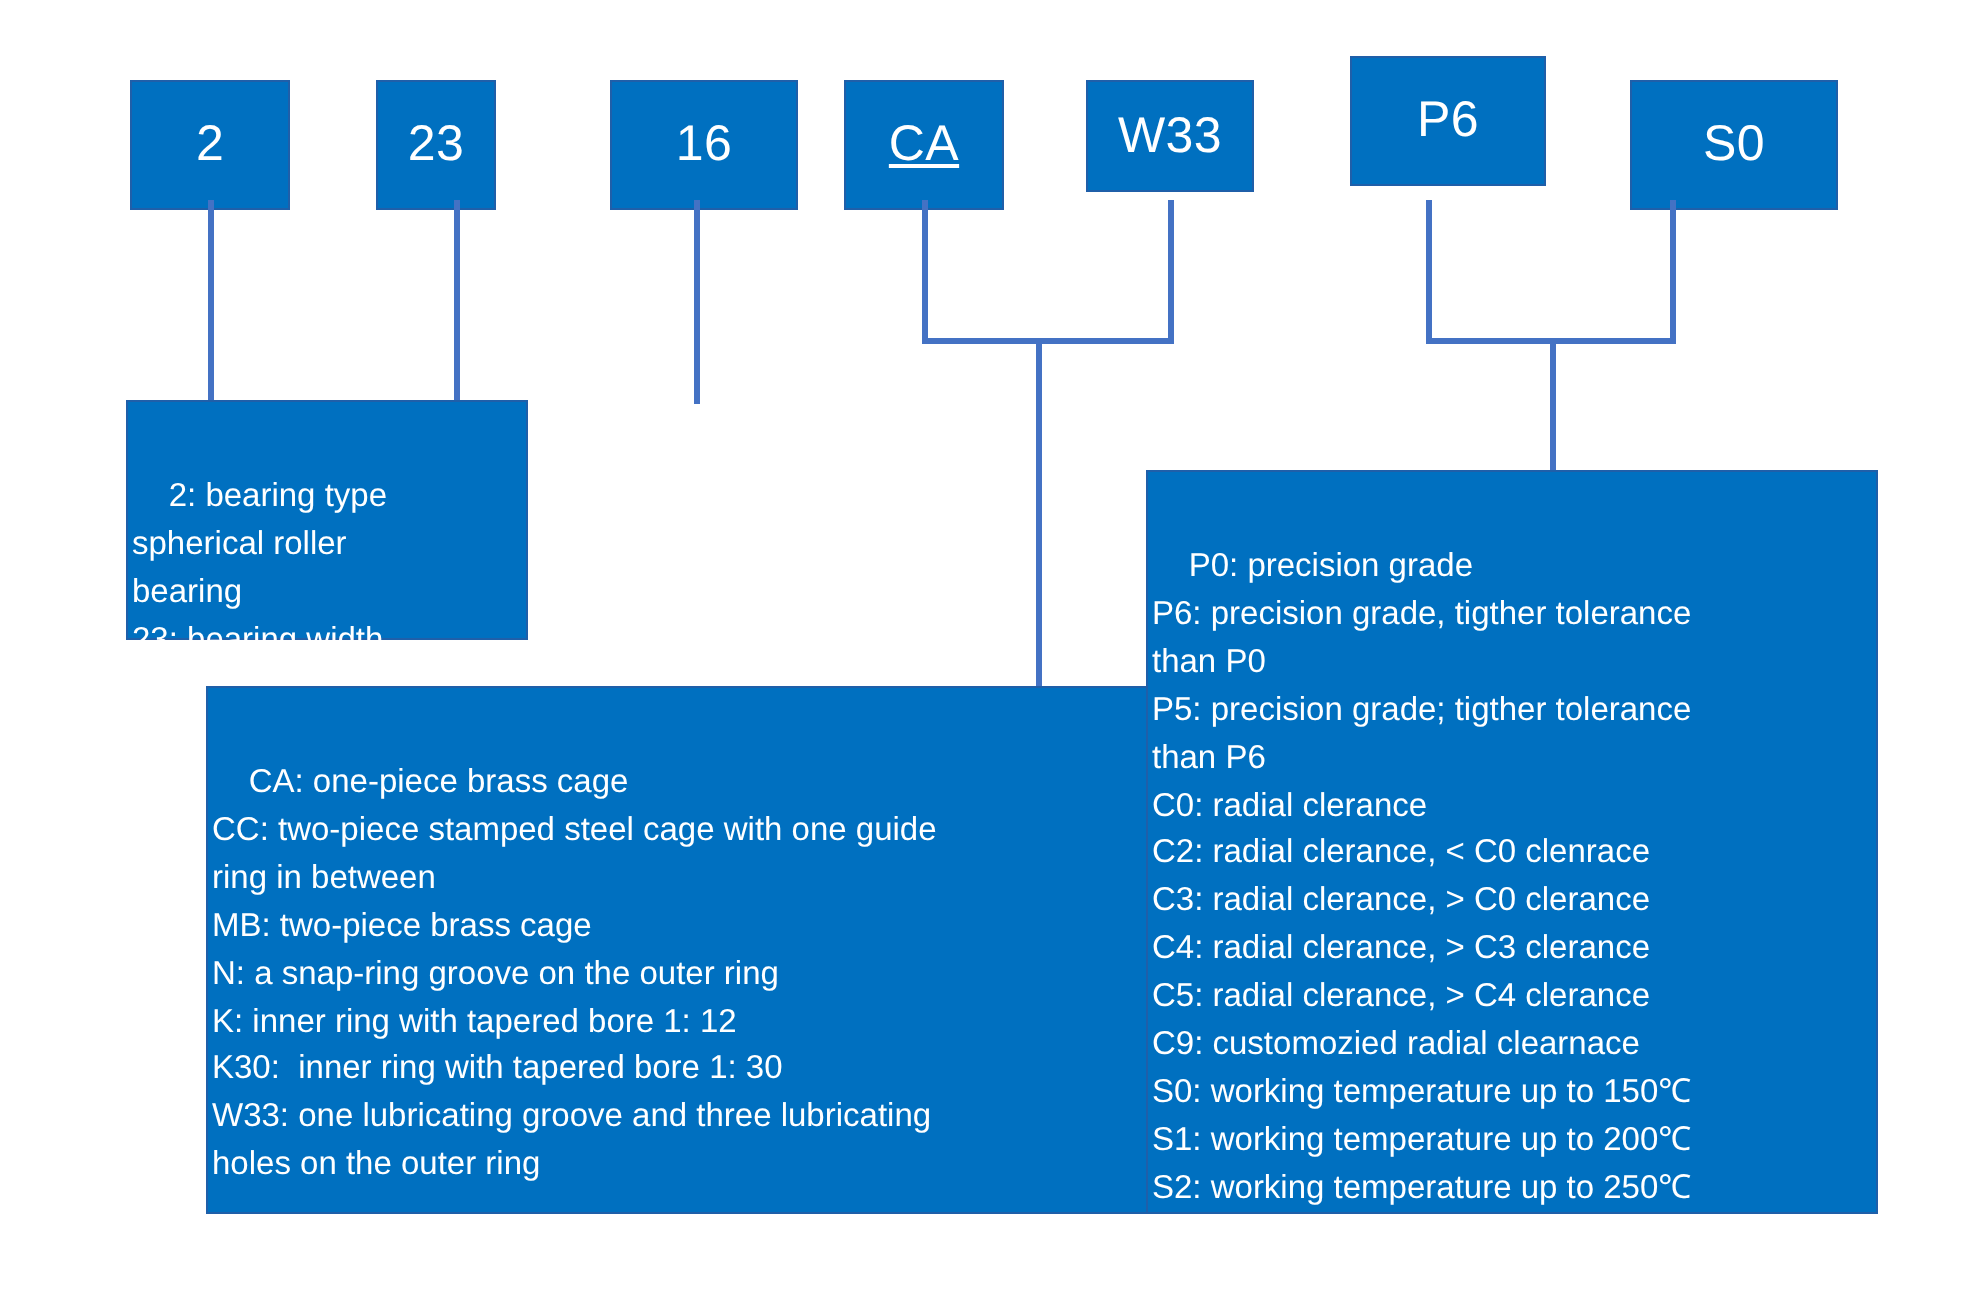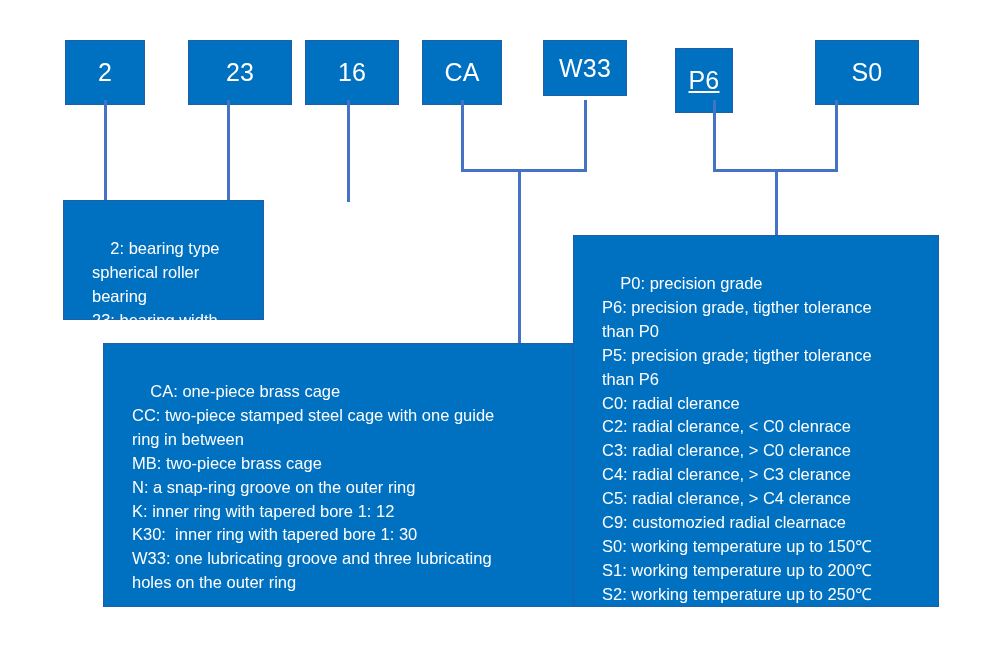--- a/index.html
+++ b/index.html
@@ -29,21 +29,21 @@
   }
   .code-box {
     display: flex;
     align-items: center;
     justify-content: center;
     font-size: 25px;
     line-height: 1;
     letter-spacing: 0.2px;
   }
   .desc-box {
-    padding: 12px 14px 10px 28px;
+    padding: 12px 14px 10px 2px;
     font-size: 16.5px;
     line-height: 1.45;
     white-space: pre-wrap;
     box-sizing: border-box;
   }
   .connector {
     position: absolute;
     background: #4472C4;
   }
   .v-line { width: 3px; }
@@ -51,37 +51,37 @@
 </style>
 </head>
 <body>
 
 <div id="stage">
 
   <div class="box code-box" style="left:65px; top:40px; width:80px; height:65px;">
     <span>2</span>
   </div>
 
-  <div class="box code-box" style="left:188px; top:40px; width:104px; height:65px;">
+  <div class="box code-box" style="left:188px; top:40px; width:60px; height:65px;">
     <span>23</span>
   </div>
 
   <div class="box code-box" style="left:305px; top:40px; width:94px; height:65px;">
     <span>16</span>
   </div>
 
-  <div class="box code-box" style="left:422px; top:40px; width:80px; height:65px;">
+  <div class="box code-box" style="left:422px; top:40px; width:80px; height:65px;text-decoration:underline;">
     <span>CA</span>
   </div>
 
   <div class="box code-box" style="left:543px; top:40px; width:84px; height:56px;">
     <span>W33</span>
   </div>
 
-  <div class="box code-box" style="left:675px; top:48px; width:58px; height:65px;text-decoration:underline;">
+  <div class="box code-box" style="left:675px; top:28px; width:98px; height:65px;">
     <span>P6</span>
   </div>
 
   <div class="box code-box" style="left:815px; top:40px; width:104px; height:65px;">
     <span>S0</span>
   </div>
 
   <div class="connector v-line" style="left:104px; top:100px; height:102px;"></div>
 
   <div class="connector v-line" style="left:227px; top:100px; height:102px;"></div>

